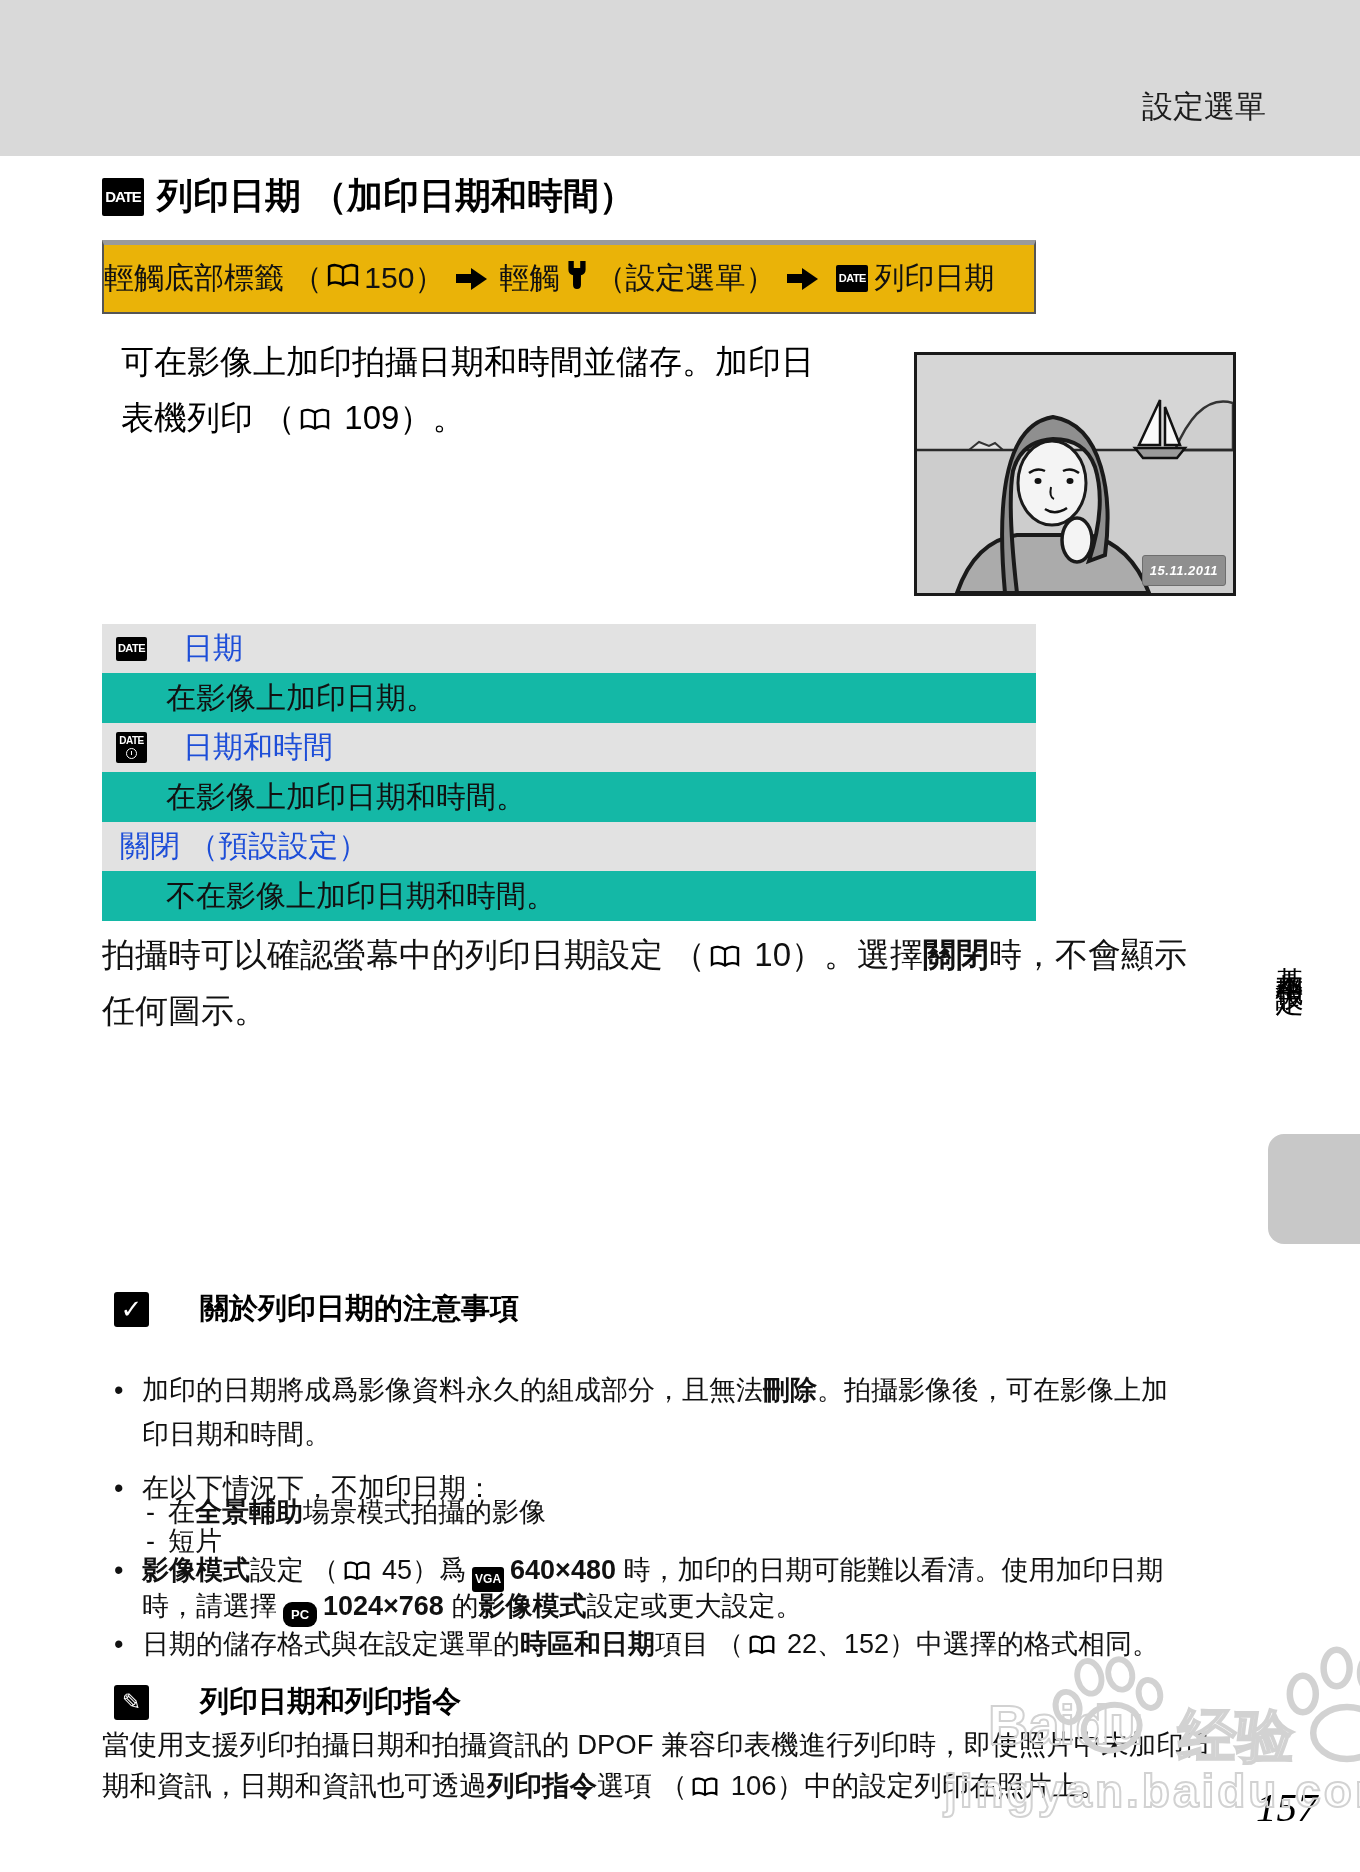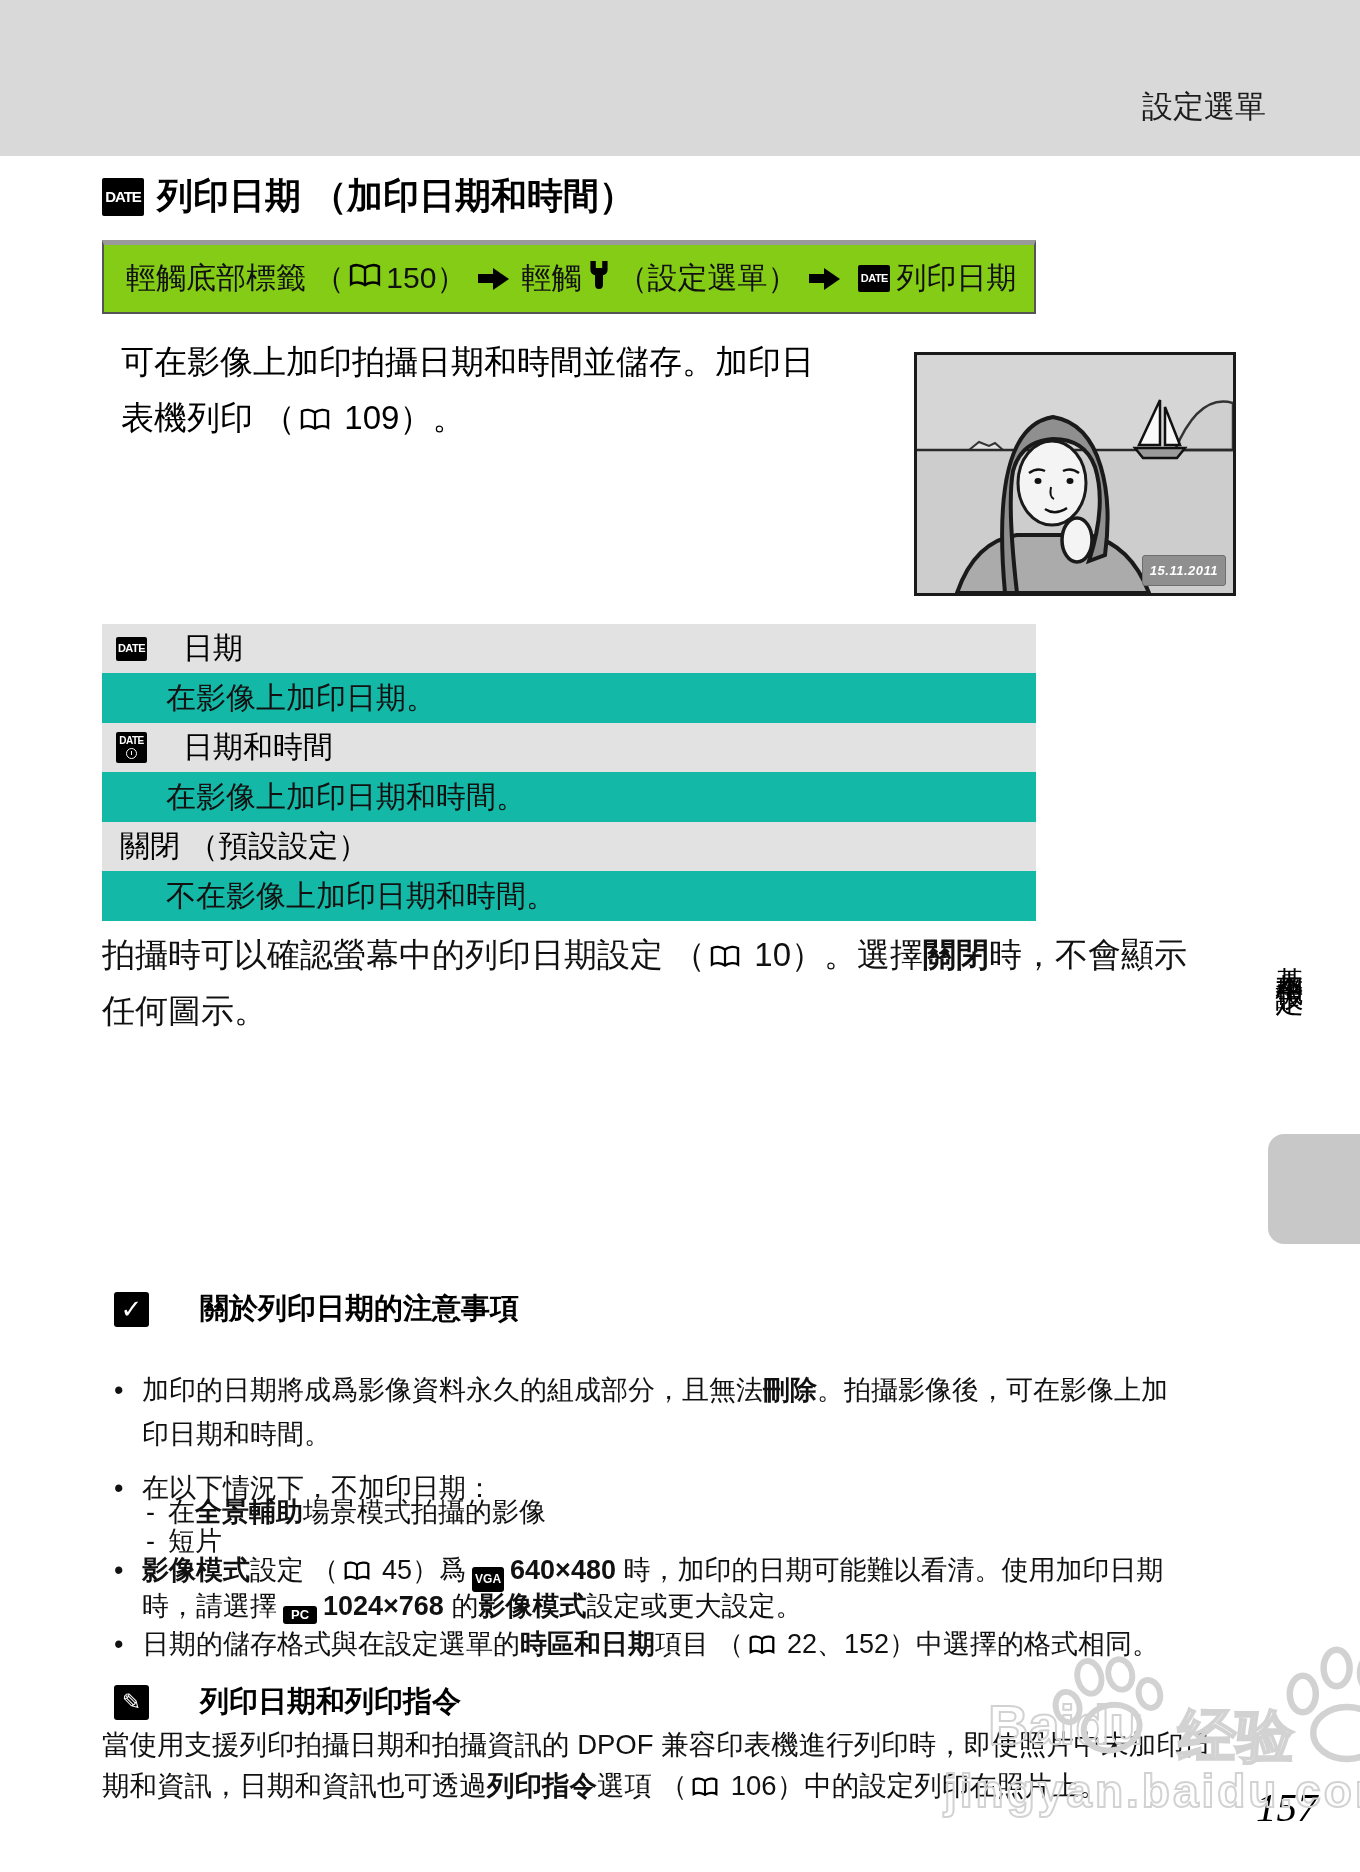--- a/index.html
+++ b/index.html
@@ -14,44 +14,44 @@
   .band-label { position:absolute; top:86px; right:94px; font-size:31px; color:#1c1c1c; }
 
   
   .title-row { position:absolute; left:102px; top:172px; display:flex; align-items:center; gap:13px; }
   .blackbox { background:#000; color:#fff; display:inline-flex; align-items:center; justify-content:center;
               font-weight:bold; border-radius:2px; flex-direction:column; line-height:1; }
   .icon-date-lg { width:42px; height:38px; font-size:15px; letter-spacing:-1px; }
   .title-text { font-size:36px; font-weight:bold; color:#000; }
 
   
-  .nav-box { position:absolute; left:102px; top:240px; width:934px; height:74px; background:#84cc16;
+  .nav-box { position:absolute; left:102px; top:240px; width:934px; height:74px; background:#eab308;
              border:2px solid #555; border-top:5px solid #9a9a9a;
-             display:flex; align-items:center; padding-left:22px; font-size:30px; white-space:nowrap; }
+             display:flex; align-items:center; font-size:30px; white-space:nowrap; }
   .icon-book { display:inline-block; vertical-align:-3px; margin:0 5px; }
   .icon-wrench { display:inline-block; vertical-align:-4px; margin:0 6px; }
   .arrow { display:inline-flex; align-items:center; margin:0 12px; }
   .arrow .bar { width:15px; height:9px; background:#000; }
   .arrow .head { width:0; height:0; border-left:16px solid #000; border-top:11px solid transparent; border-bottom:11px solid transparent; }
   .icon-date-sm { width:32px; height:27px; font-size:11px; letter-spacing:-0.5px; margin:0 6px; }
 
   
   .intro { position:absolute; left:102px; top:334px; font-size:33px; line-height:56px; color:#000; white-space:nowrap;margin-left:19px; }
 
   
   .illus { position:absolute; left:914px; top:352px; width:322px; height:244px; border:3px solid #1a1a1a; background:#d6d6d6; }
   .illus svg { display:block; }
   .date-stamp { position:absolute; right:7px; bottom:7px; background:#8f8f8f; color:#fff;
                 font-size:13px; font-weight:bold; font-style:italic; padding:7px 7px; border-radius:3px;
                 border:1px solid #6e6e6e; letter-spacing:0.5px; }
 
   
   .opt-table { position:absolute; left:102px; top:624px; width:934px; }
   .opt-hdr { height:49px; background:#e2e2e2; display:flex; align-items:center; padding-left:14px; }
-  .opt-hdr .label { font-size:30px; margin-left:36px; color:#000000; }
+  .opt-hdr .label { font-size:30px; margin-left:36px; color:#1d4ed8; }
   .opt-hdr.no-icon .label { margin-left:4px; }
   .opt-desc { height:50px; display:flex; align-items:center; padding-left:64px; font-size:30px; background:#14b8a6; }
   .icon-date-row { width:31px; height:24px; font-size:11px; letter-spacing:-0.5px; }
   .icon-datetime { width:31px; height:31px; font-size:10px; letter-spacing:-0.5px; }
   .mini-clock { width:11px; height:11px; border:1.5px solid #fff; border-radius:50%; position:relative; margin-top:2px; }
   .mini-clock::after { content:""; position:absolute; left:3.5px; top:1.5px; width:1.5px; height:4px; background:#fff; }
 
   
   .confirm { position:absolute; left:102px; top:928px; font-size:33px; line-height:53px; white-space:nowrap; }
   .b { font-weight:bold; }
@@ -65,21 +65,21 @@
   .icon-sq { width:35px; height:35px; font-size:26px; border-radius:3px; }
   .icon-sq.pen { font-size:23px; }
   .note-title { font-size:29px; font-weight:bold; color:#000;padding-left:36px; }
   .bullets { position:absolute; left:114px; top:1365px; width:1090px; height:305px; font-size:27px; }
   .bl { position:absolute; left:0; white-space:nowrap; }
   .bl .marker { display:inline-block; width:28px; font-size:27px; }
   .bl .dash { display:inline-block; width:22px; text-align:left; }
   .indent { padding-left:28px; }
   .sub { padding-left:32px; }
   .icon-vga { width:32px; height:25px; font-size:12px; border-radius:3px; margin:0 6px; vertical-align:-4px; }
-  .icon-pc  { width:34px; height:18px; font-size:13px; border-radius:3px; margin:0 6px; vertical-align:-4px; }
+  .icon-pc  { width:34px; height:25px; font-size:13px; border-radius:9px; margin:0 6px; vertical-align:-4px; }
   .note2-body { position:absolute; left:102px; top:1724px; font-size:27.5px; line-height:41px; white-space:nowrap; }
 
   
   .page-num { position:absolute; left:1256px; top:1783px; font-size:41px; font-style:italic;
               font-family:"Liberation Serif","DejaVu Serif",serif; color:#000; }
 
   
   .wm { position:absolute; pointer-events:none; z-index:5; }
   .wm-text { font-weight:bold; color:transparent; -webkit-text-stroke:2px #d2d2d2; }
   .wm-url { letter-spacing:3px; }

